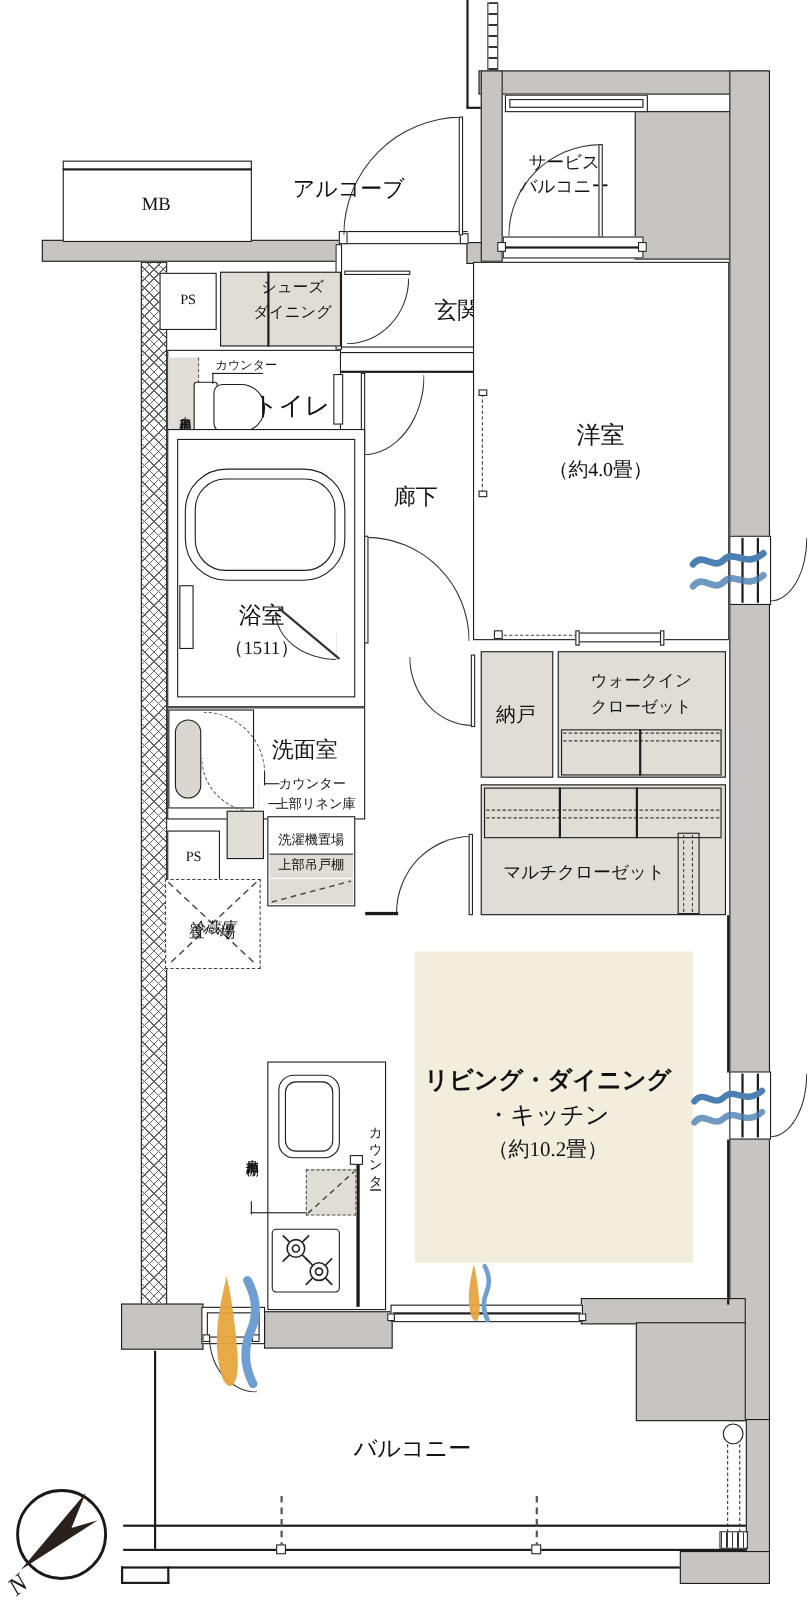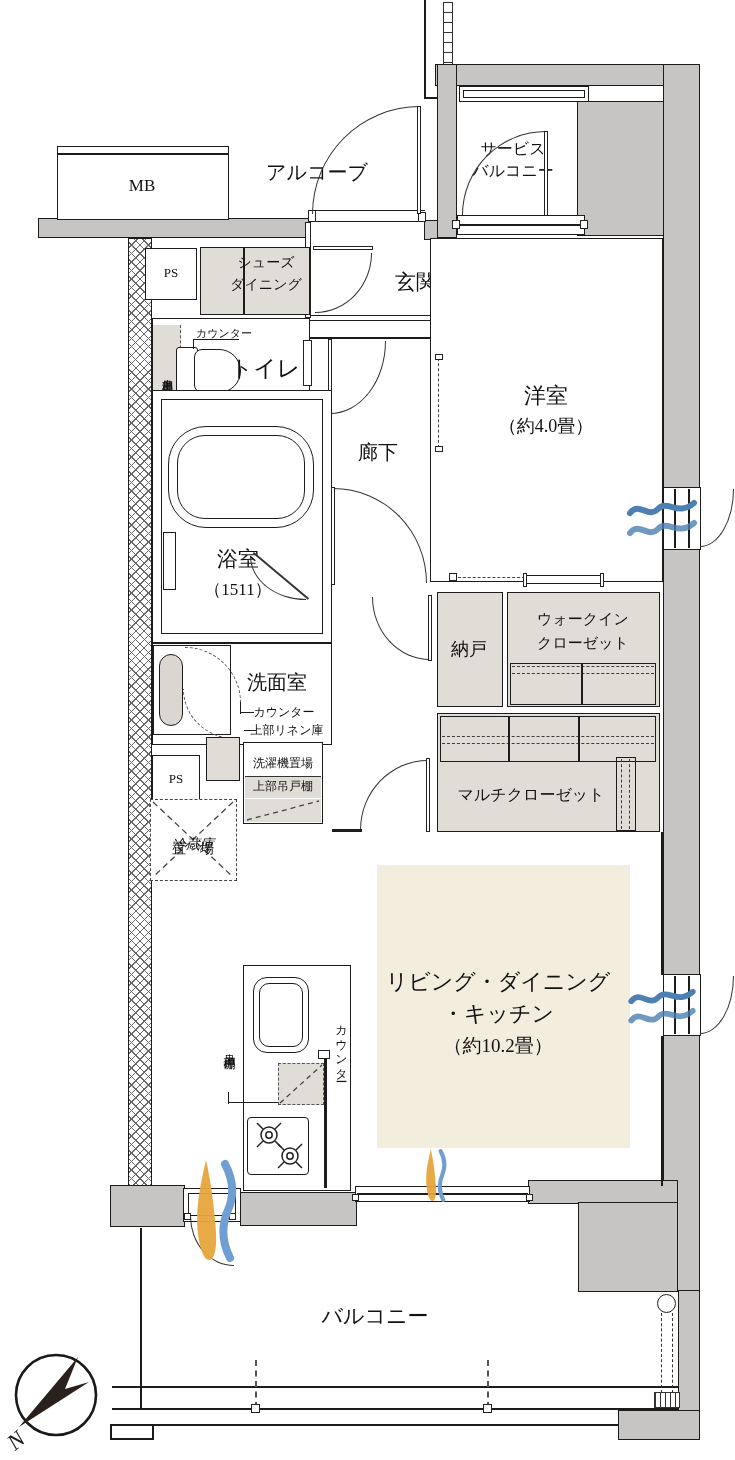--- a/index.html
+++ b/index.html
@@ -187,21 +187,21 @@
   <div class="dashbox" style="left:150px;top:799px;width:87px;height:82px;">
     <svg width="84" height="79" style="position:absolute;left:0;top:0;">
       <line x1="2" y1="2" x2="82" y2="77" stroke="#444" stroke-width="1.3" stroke-dasharray="6 4"></line>
       <line x1="82" y1="2" x2="2" y2="77" stroke="#444" stroke-width="1.3" stroke-dasharray="6 4"></line>
     </svg>
   </div>
   <div class="lbl" style="left:193px;top:845px;font-size:14px;background:transparent;font-style:italic;">冷蔵庫</div>
   <div class="lbl" style="left:193px;top:849px;font-size:14px;">置　場</div>
 
   <div class="abs" style="left:377px;top:865px;width:253px;height:283px;background:var(--ldk-cream);"></div>
-  <div class="lbl" style="left:498px;top:982px;font-size:22px;">リビング・ダイニング</div>
+  <div class="lbl" style="left:498px;top:982px;font-size:22px;font-weight:bold;">リビング・ダイニング</div>
   <div class="lbl" style="left:498px;top:1014px;font-size:22px;">・キッチン</div>
   <div class="lbl" style="left:498px;top:1046px;font-size:19px;">（約10.2畳）</div>
   <div class="line" style="left:661px;top:832px;width:2px;height:143px;"></div>
   <div class="line" style="left:661px;top:1036px;width:2px;height:150px;"></div>
 
   <div class="room" style="left:243px;top:965px;width:108px;height:226px;"></div>
   <div class="box" style="left:253px;top:977px;width:56px;height:76px;border-width:1.5px;border-radius:14px;background:#fff;"></div>
   <div class="box" style="left:259px;top:983px;width:44px;height:64px;border-width:1px;border-radius:10px;"></div>
   <div class="vlbl" style="left:229px;top:1047px;font-size:12px;">上部吊戸棚</div>
   <div class="line" style="left:228px;top:1092px;width:1.4px;height:12px;"></div>

